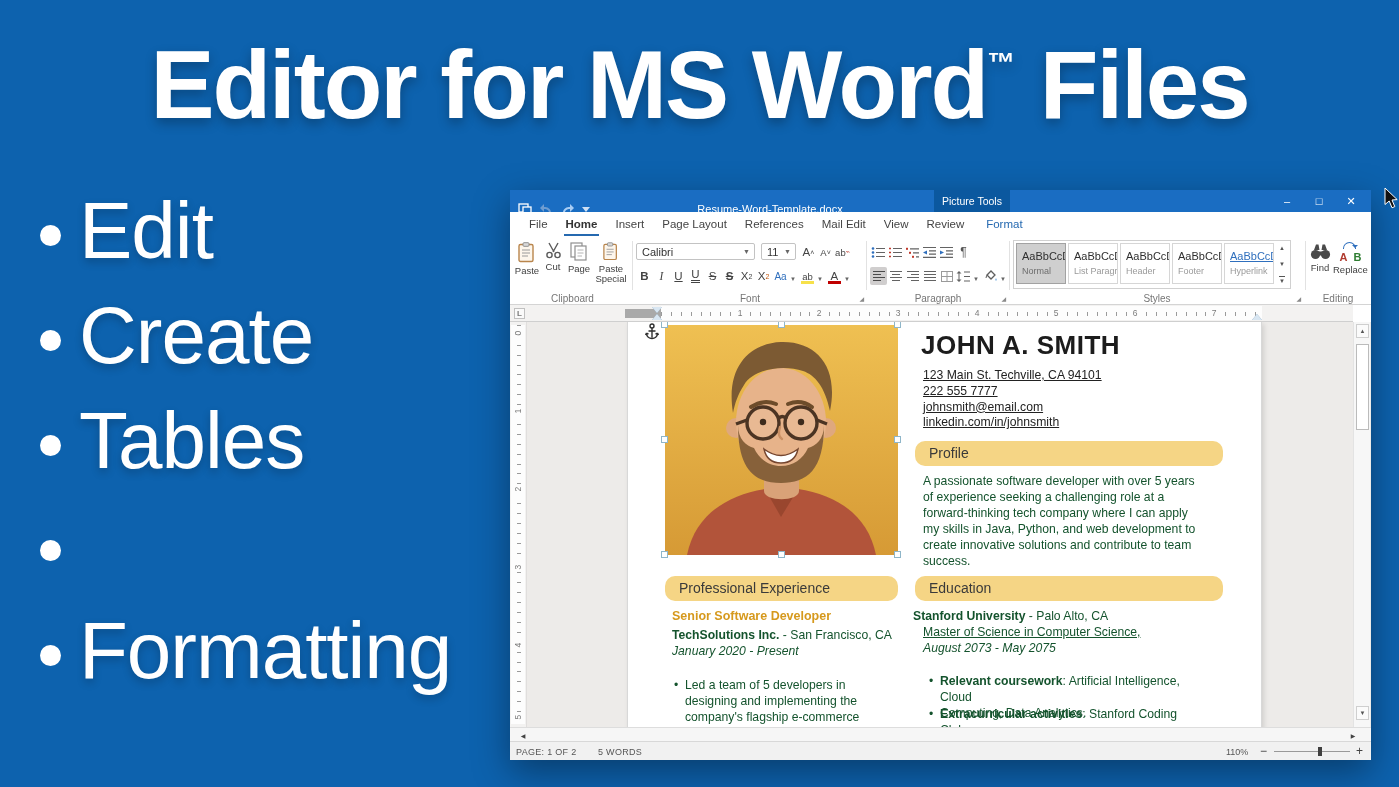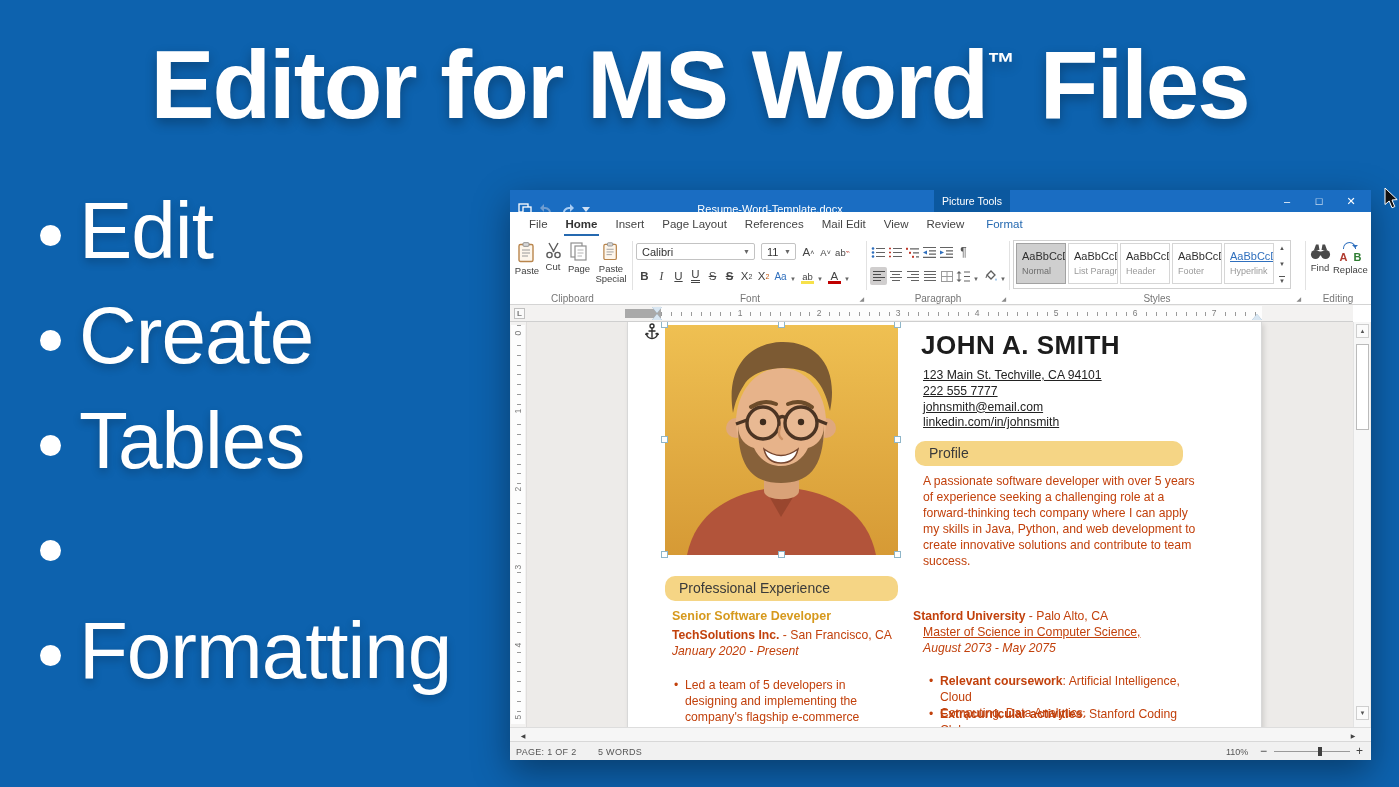--- a/index.html
+++ b/index.html
@@ -111,21 +111,21 @@
   .docarea { position:absolute; left:0; top:132px; width:861px; height:405px; background:#edebe9; overflow:hidden; }
   .page { position:absolute; left:117px; top:0; width:635px; height:440px; background:#fff;
     border:1px solid #d8d8d8; border-top:none; box-shadow:2px 2px 5px rgba(0,0,0,.12); }
   .photo-wrap { position:absolute; left:37px; top:3px; width:233px; height:230px; }
   .handle { position:absolute; width:7px; height:7px; background:#fff; border:1px solid #8fb6c9; z-index:5; }
   .anchor { position:absolute; left:17px; top:1px; }
   .res-name { position:absolute; left:293px; top:8px; font-size:26px; font-weight:600; letter-spacing:.5px; color:#1c1c1c; }
   .contact { position:absolute; left:295px; top:46px; font-size:12.2px; line-height:15.8px; color:#222;text-decoration:underline; }
   .secbar { position:absolute; height:25px; background:#f5d585; border-radius:10px; font-size:14px;
     color:#3a3a3a; line-height:25px; padding-left:14px; }
-  .body-txt { font-size:12.2px; line-height:16px; color:#c2410c; }
+  .body-txt { font-size:12.2px; line-height:16px; color:#14532d; }
   .jobtitle { position:absolute; left:44px; top:287px; color:#d6991d; font-weight:bold; font-size:12.5px; }
   .ital { font-style:italic; }
   .bld { font-weight:bold; }
   .bullet { position:relative; padding-left:13px; }
   .bullet::before { content:"•"; position:absolute; left:2px; }
   .blk { display:block; }
 
   
   .vscroll { position:absolute; left:843px; top:132px; width:17px; height:405px; background:#f7f7f7; border-left:1px solid #e3e3e3; }
   .sbtn { position:absolute; left:2px; width:13px; height:14px; background:#fbfbfb; border:1px solid #cfcfcf;
@@ -524,35 +524,36 @@
       </div>
 
       <div class="res-name">JOHN A. SMITH</div>
       <div class="contact">
         <span class="blk">123 Main St. Techville, CA 94101</span>
         <span class="blk">222 555 7777</span>
         <span class="blk">johnsmith@email.com</span>
         <span class="blk">linkedin.com/in/johnsmith</span>
       </div>
 
-      <div class="secbar" style="left:287px;top:119px;width:268px;">Profile</div>
+      <div class="secbar" style="left:287px;top:119px;width:308px;">Profile</div>
       <div class="body-txt" style="position:absolute;left:295px;top:151px;width:274px;">A passionate software developer with over 5 years of experience seeking a challenging role at a forward-thinking tech company where I can apply my skills in Java, Python, and web development to create innovative solutions and contribute to team success.</div>
 
       <div class="secbar" style="left:37px;top:254px;width:233px;">Professional Experience</div>
       <div class="jobtitle">Senior Software Developer</div>
       <div class="body-txt" style="position:absolute;left:44px;top:305px;width:226px;">
         <span class="bld">TechSolutions Inc.</span><span> - San Francisco, CA</span>
       </div>
       <div class="body-txt ital" style="position:absolute;left:44px;top:321px;">January 2020 - Present</div>
       <div class="body-txt bullet" style="position:absolute;left:44px;top:355px;width:215px;">
         <span class="blk">Led a team of 5 developers in</span>
         <span class="blk">designing and implementing the</span>
         <span class="blk">company's flagship e-commerce</span>
       </div>
 
+      <div class="secbar" style="left:287px;top:254px;width:308px;">Education</div>
       <div class="body-txt" style="position:absolute;left:285px;top:286px;width:290px;">
         <span class="bld">Stanford University</span><span> - Palo Alto, CA</span>
       </div>
       <div class="body-txt" style="position:absolute;left:295px;top:302px;text-decoration:underline;">Master of Science in Computer Science,</div>
       <div class="body-txt ital" style="position:absolute;left:295px;top:318px;">August 2073 - May 2075</div>
       <div class="body-txt bullet" style="position:absolute;left:299px;top:351px;width:280px;">
         <span><span class="bld">Relevant coursework</span><span>: Artificial Intelligence, Cloud</span></span>
         <span class="blk">Computing, Data Analytics.</span>
       </div>
       <div class="body-txt bullet" style="position:absolute;left:299px;top:384px;width:280px;">

